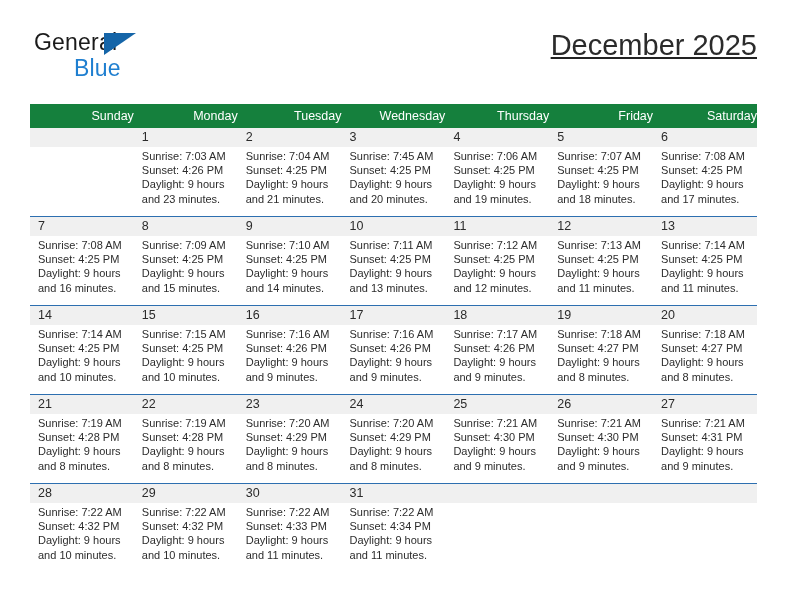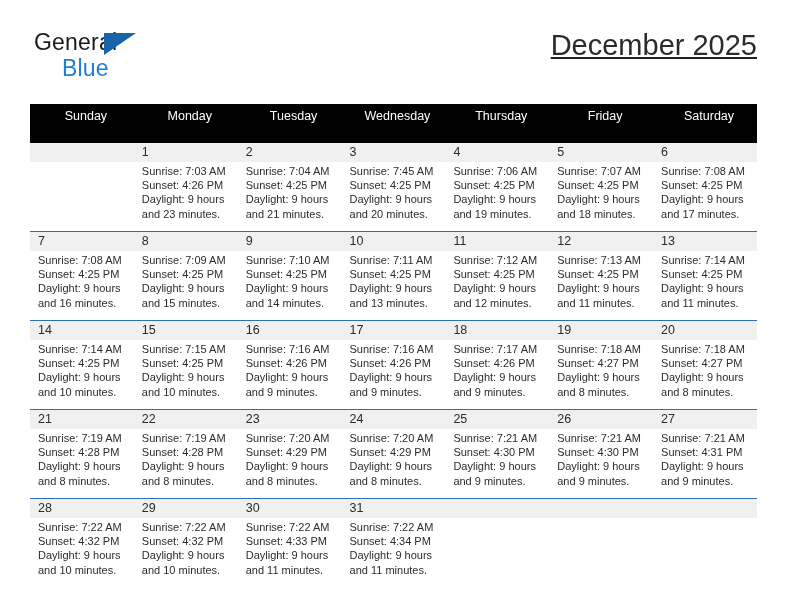--- a/index.html
+++ b/index.html
@@ -55,21 +55,21 @@
     position: absolute;
     left: 70px;
     top: 2px;
     width: 0;
     height: 0;
     border-left: 32px solid #1565a8;
     border-bottom: 22px solid transparent;
   }
   .brand-line2 {
     display: block;
-    margin-left: 28px;
+    margin-left: 40px;
     margin-top: 1px;
     font-size: 23px;
     color: #1f7fd0;
     letter-spacing: 0.2px;
   }
 
   .title-block {
     position: absolute;
     right: 35px;
     top: 28px;
@@ -99,26 +99,26 @@
     width: 727px;
   }
 
   table.cal {
     border-collapse: collapse;
     width: 727px;
     table-layout: fixed;
   }
 
   thead th {
-    background: #000000;
+    background: #15803d;
     color: #ffffff;
     font-size: 12.5px;
     font-weight: normal;
-    text-align: center;
-    padding: 5px 0 20px 8px;
+    text-align: right;
+    padding: 5px 0 5px 8px;
     height: 12px;
     border: none;
   }
 
   tbody tr.week-row > td {
     vertical-align: top;
     padding: 0;
     border-top: 1.3px solid #2d6fb0;
     height: 88px;
   }

